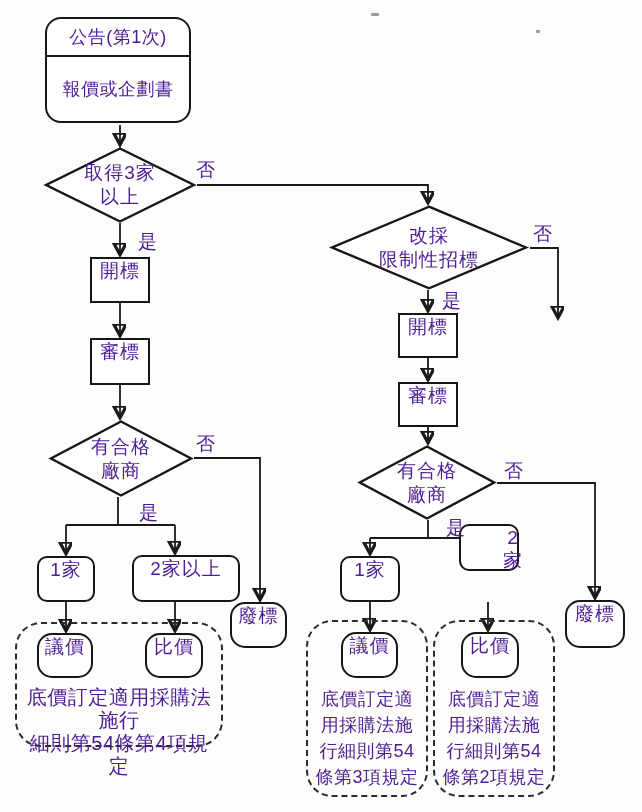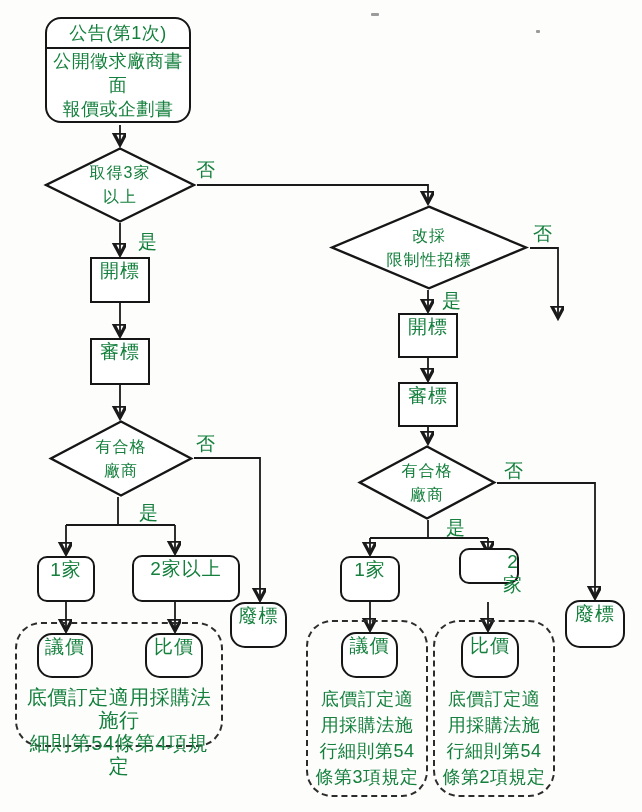--- a/index.html
+++ b/index.html
@@ -1,39 +1,39 @@
 <!DOCTYPE html>
 <html><head>
 <meta charset="utf-8">
 <style>
   html,body{margin:0;padding:0;background:#e8e8e8;}
   .canvas{
     position:relative;width:642px;height:812px;background:#fdfdfc;
-    font-family:"Liberation Sans","DejaVu Sans",sans-serif;color:#15803d;
+    font-family:"Liberation Sans","DejaVu Sans",sans-serif;color:#4c1d95;
     overflow:hidden;
   }
   .wires{position:absolute;left:0;top:0;width:642px;height:812px;}
   .wires path{stroke:#1a1a1a;stroke-width:1.8;fill:none;}
   .node{
     position:absolute;box-sizing:border-box;display:flex;flex-direction:column;
     align-items:center;justify-content:flex-start;text-align:center;background:#fff;
     font-size:19px;line-height:23px;letter-spacing:1px;
   }
   .rect{border:2.5px solid #161616;}
   .round-sm{border:2.5px solid #161616;border-radius:10px;}
   .round{border:2.5px solid #161616;border-radius:15px;}
   .start-box{border:2.5px solid #161616;border-radius:16px;padding:0;justify-content:flex-start;}
   .start-title{
     box-sizing:border-box;width:100%;height:38px;display:flex;align-items:center;justify-content:center;
     border-bottom:2px solid #161616;font-size:18px;letter-spacing:0.5px;
   }
   .start-body{flex:1;display:flex;flex-direction:column;align-items:center;justify-content:center;font-size:18px;line-height:24px;letter-spacing:0.5px;}
   .diamond{position:absolute;display:flex;align-items:center;justify-content:center;}
   .diamond svg{position:absolute;left:0;top:0;width:100%;height:100%;}
-  .diamond .dtext{position:relative;z-index:2;text-align:center;font-size:16px;line-height:24px;letter-spacing:1px;}
+  .diamond .dtext{position:relative;z-index:2;text-align:center;font-size:19px;line-height:24px;letter-spacing:1px;}
   .dashed-box{position:absolute;box-sizing:border-box;border:2px dashed #2c2c2c;border-radius:26px;background:transparent;}
   .edge-label{position:absolute;font-size:19px;letter-spacing:0;}
   .note{position:absolute;text-align:center;font-size:20px;line-height:23px;letter-spacing:0.5px;}
   .note-sm{position:absolute;text-align:center;font-size:18px;line-height:26px;letter-spacing:0.5px;}
   .note span,.note-sm span{display:block;}
   .artifact{position:absolute;background:#4a4a4a;border-radius:1px;opacity:.55;}
 </style>
 </head>
 <body>
 
@@ -69,21 +69,20 @@
     <path d="M370 602 V 628" marker-end="url(#arr)"></path>
     <path d="M488 602 V 628" marker-end="url(#arr)"></path>
   </svg>
 
   <div class="artifact" style="left:371px;top:13px;width:8px;height:3px;"></div>
   <div class="artifact" style="left:536px;top:30px;width:4px;height:3px;"></div>
 
   <div class="node start-box" style="left:45px;top:17px;width:146px;height:106px;">
     <div class="start-title">公告(第1次)</div>
     <div class="start-body">
-      <span>公開徵求廠商書面</span>
       <span>報價或企劃書</span>
     </div>
   </div>
 
   <div class="diamond" style="left:43px;top:147px;width:154px;height:76px;">
     <svg viewBox="0 0 100 100" preserveAspectRatio="none">
         <polygon points="50,2 98,50 50,98 2,50" fill="#fff" stroke="#161616" stroke-width="2.4" vector-effect="non-scaling-stroke"></polygon>
       </svg>
     <div class="dtext">
       <span style="display:block">取得3家</span>
@@ -153,21 +152,21 @@
       </svg>
     <div class="dtext">
       <span style="display:block">有合格</span>
       <span style="display:block">廠商</span>
     </div>
   </div>
 
   <div class="node round-sm" style="left:340px;top:556px;width:60px;height:46px;">
     <span>1家</span>
   </div>
-  <div class="node round-sm" style="left:459px;top:548px;width:60px;height:36px;padding-left:48px;">
+  <div class="node round-sm" style="left:459px;top:524px;width:60px;height:47px;padding-left:48px;">
     <span>2家</span>
   </div>
   <div class="node round" style="left:565px;top:600px;width:60px;height:48px;">
     <span>廢標</span>
   </div>
 
   <div class="dashed-box" style="left:306px;top:620px;width:122px;height:177px;"></div>
   <div class="node round" style="left:341px;top:632px;width:57px;height:46px;">
     <span>議價</span>
   </div>

